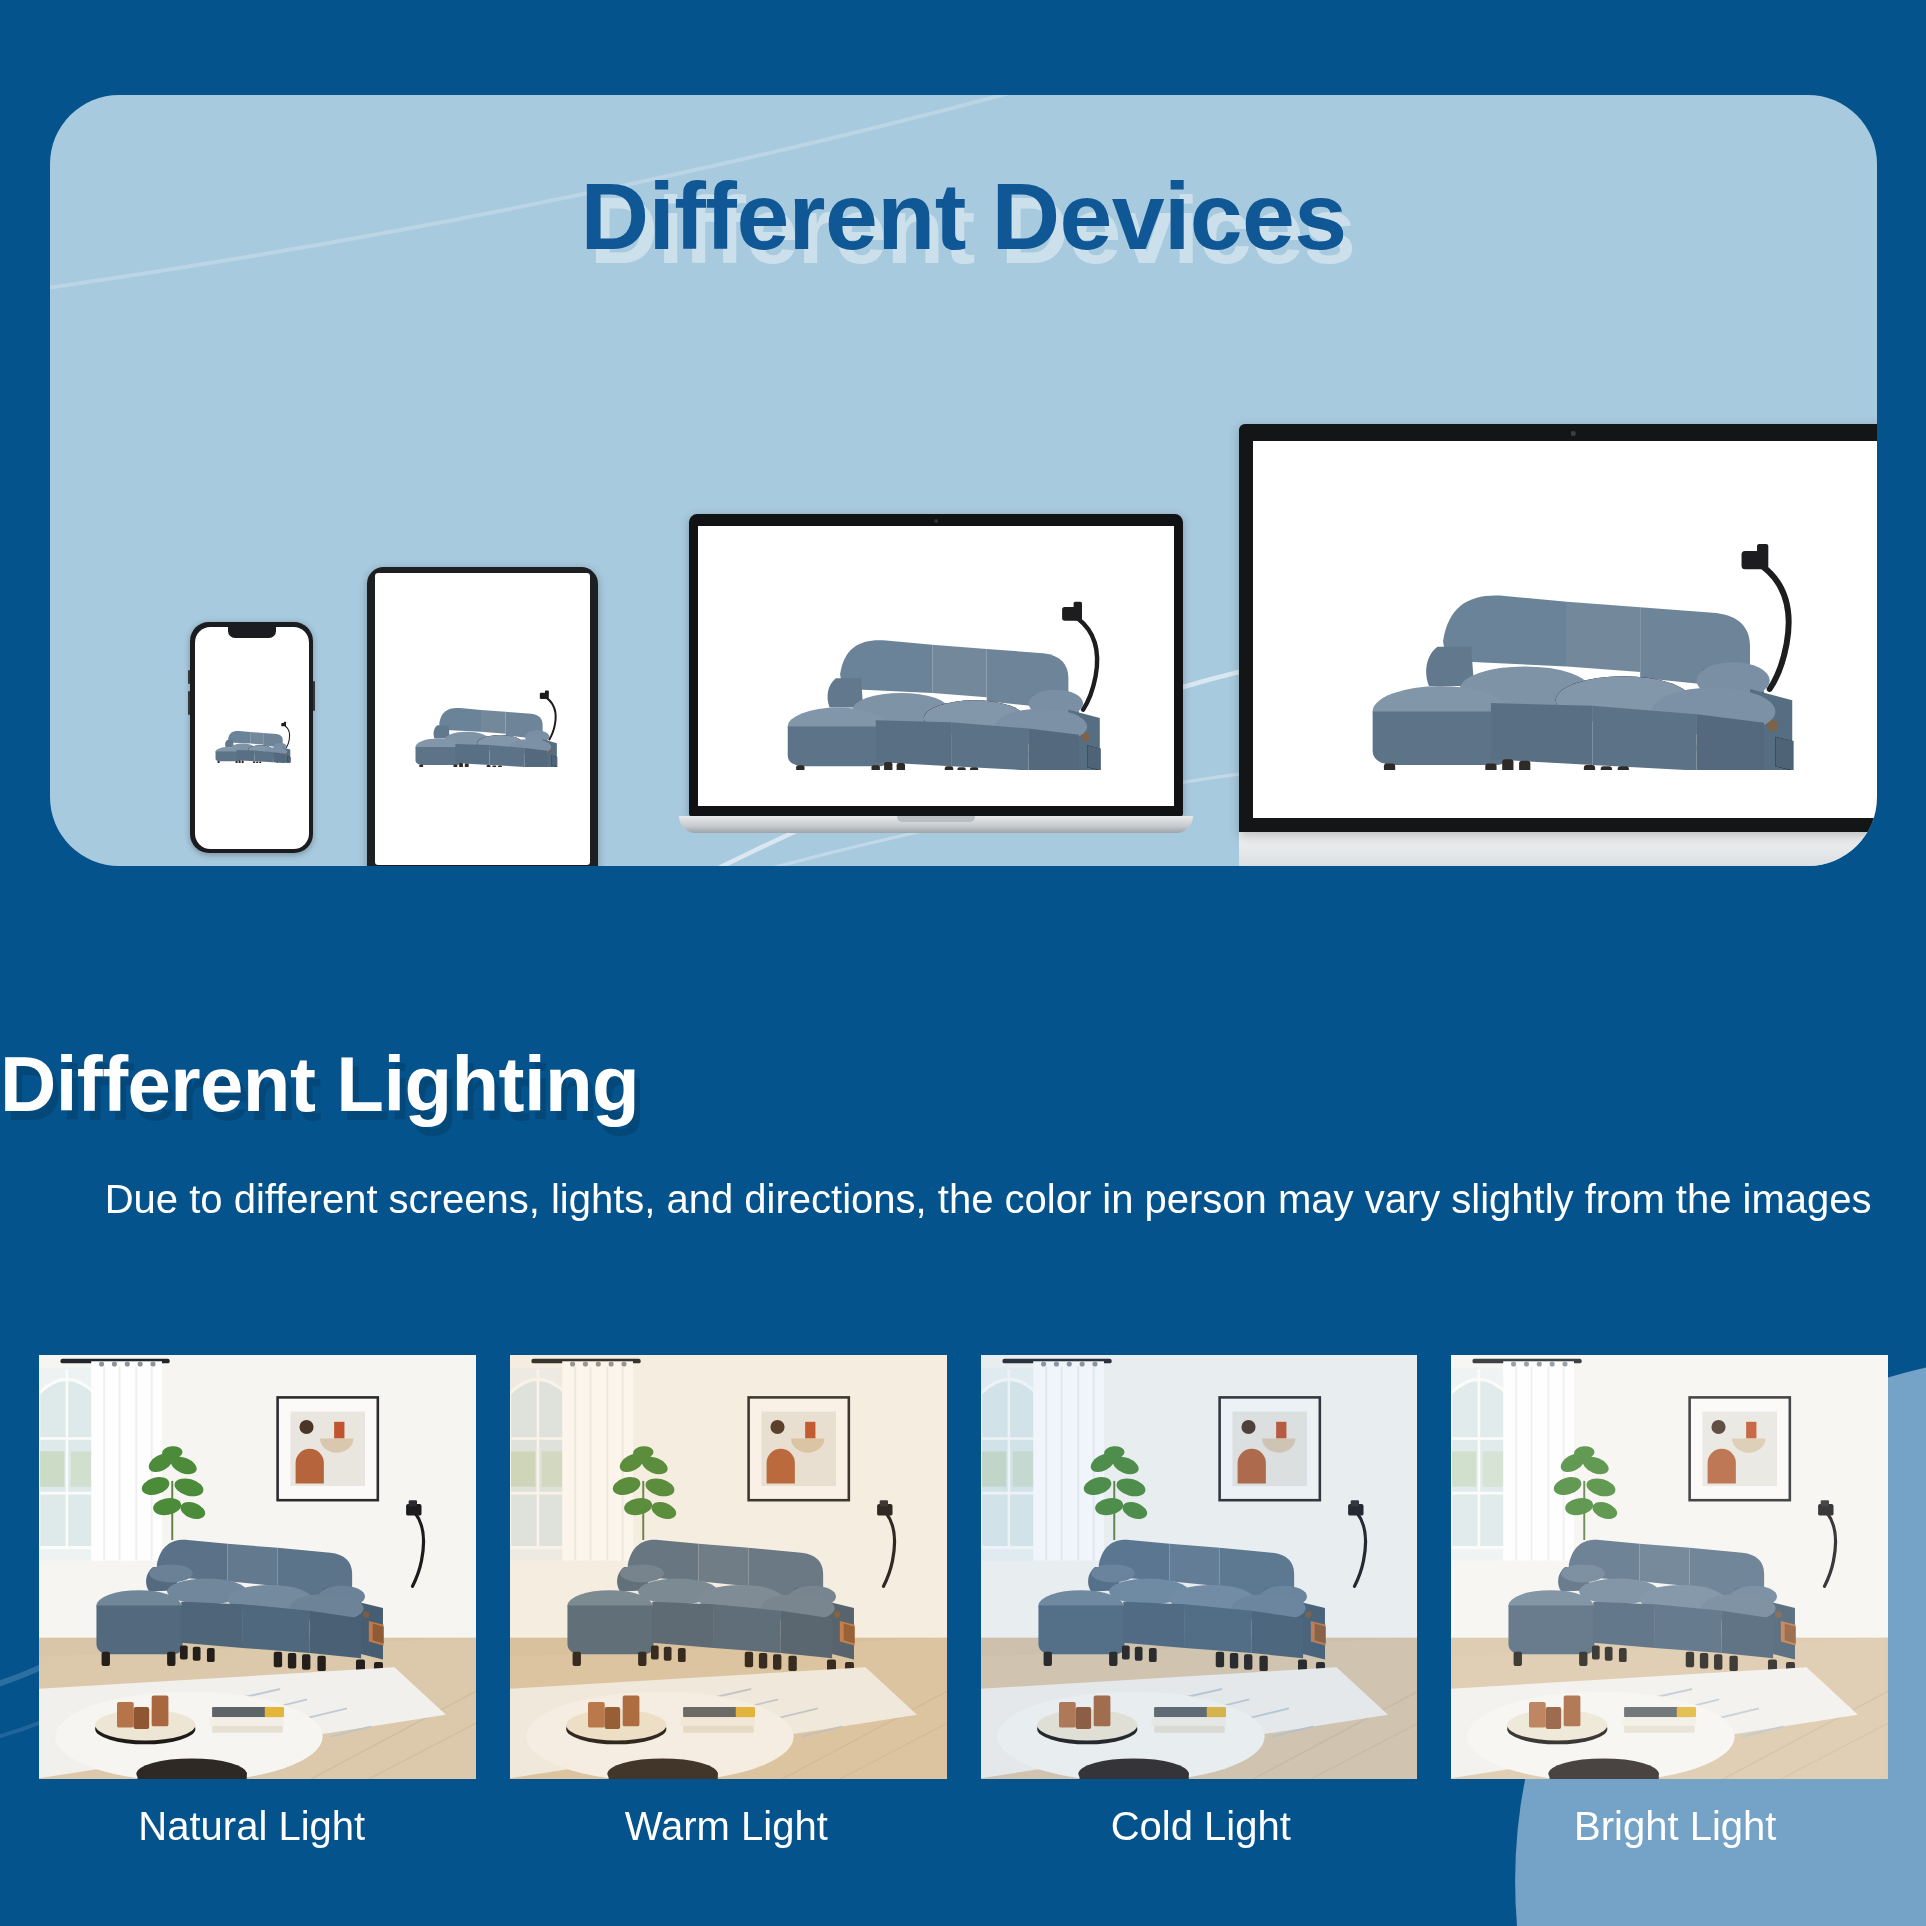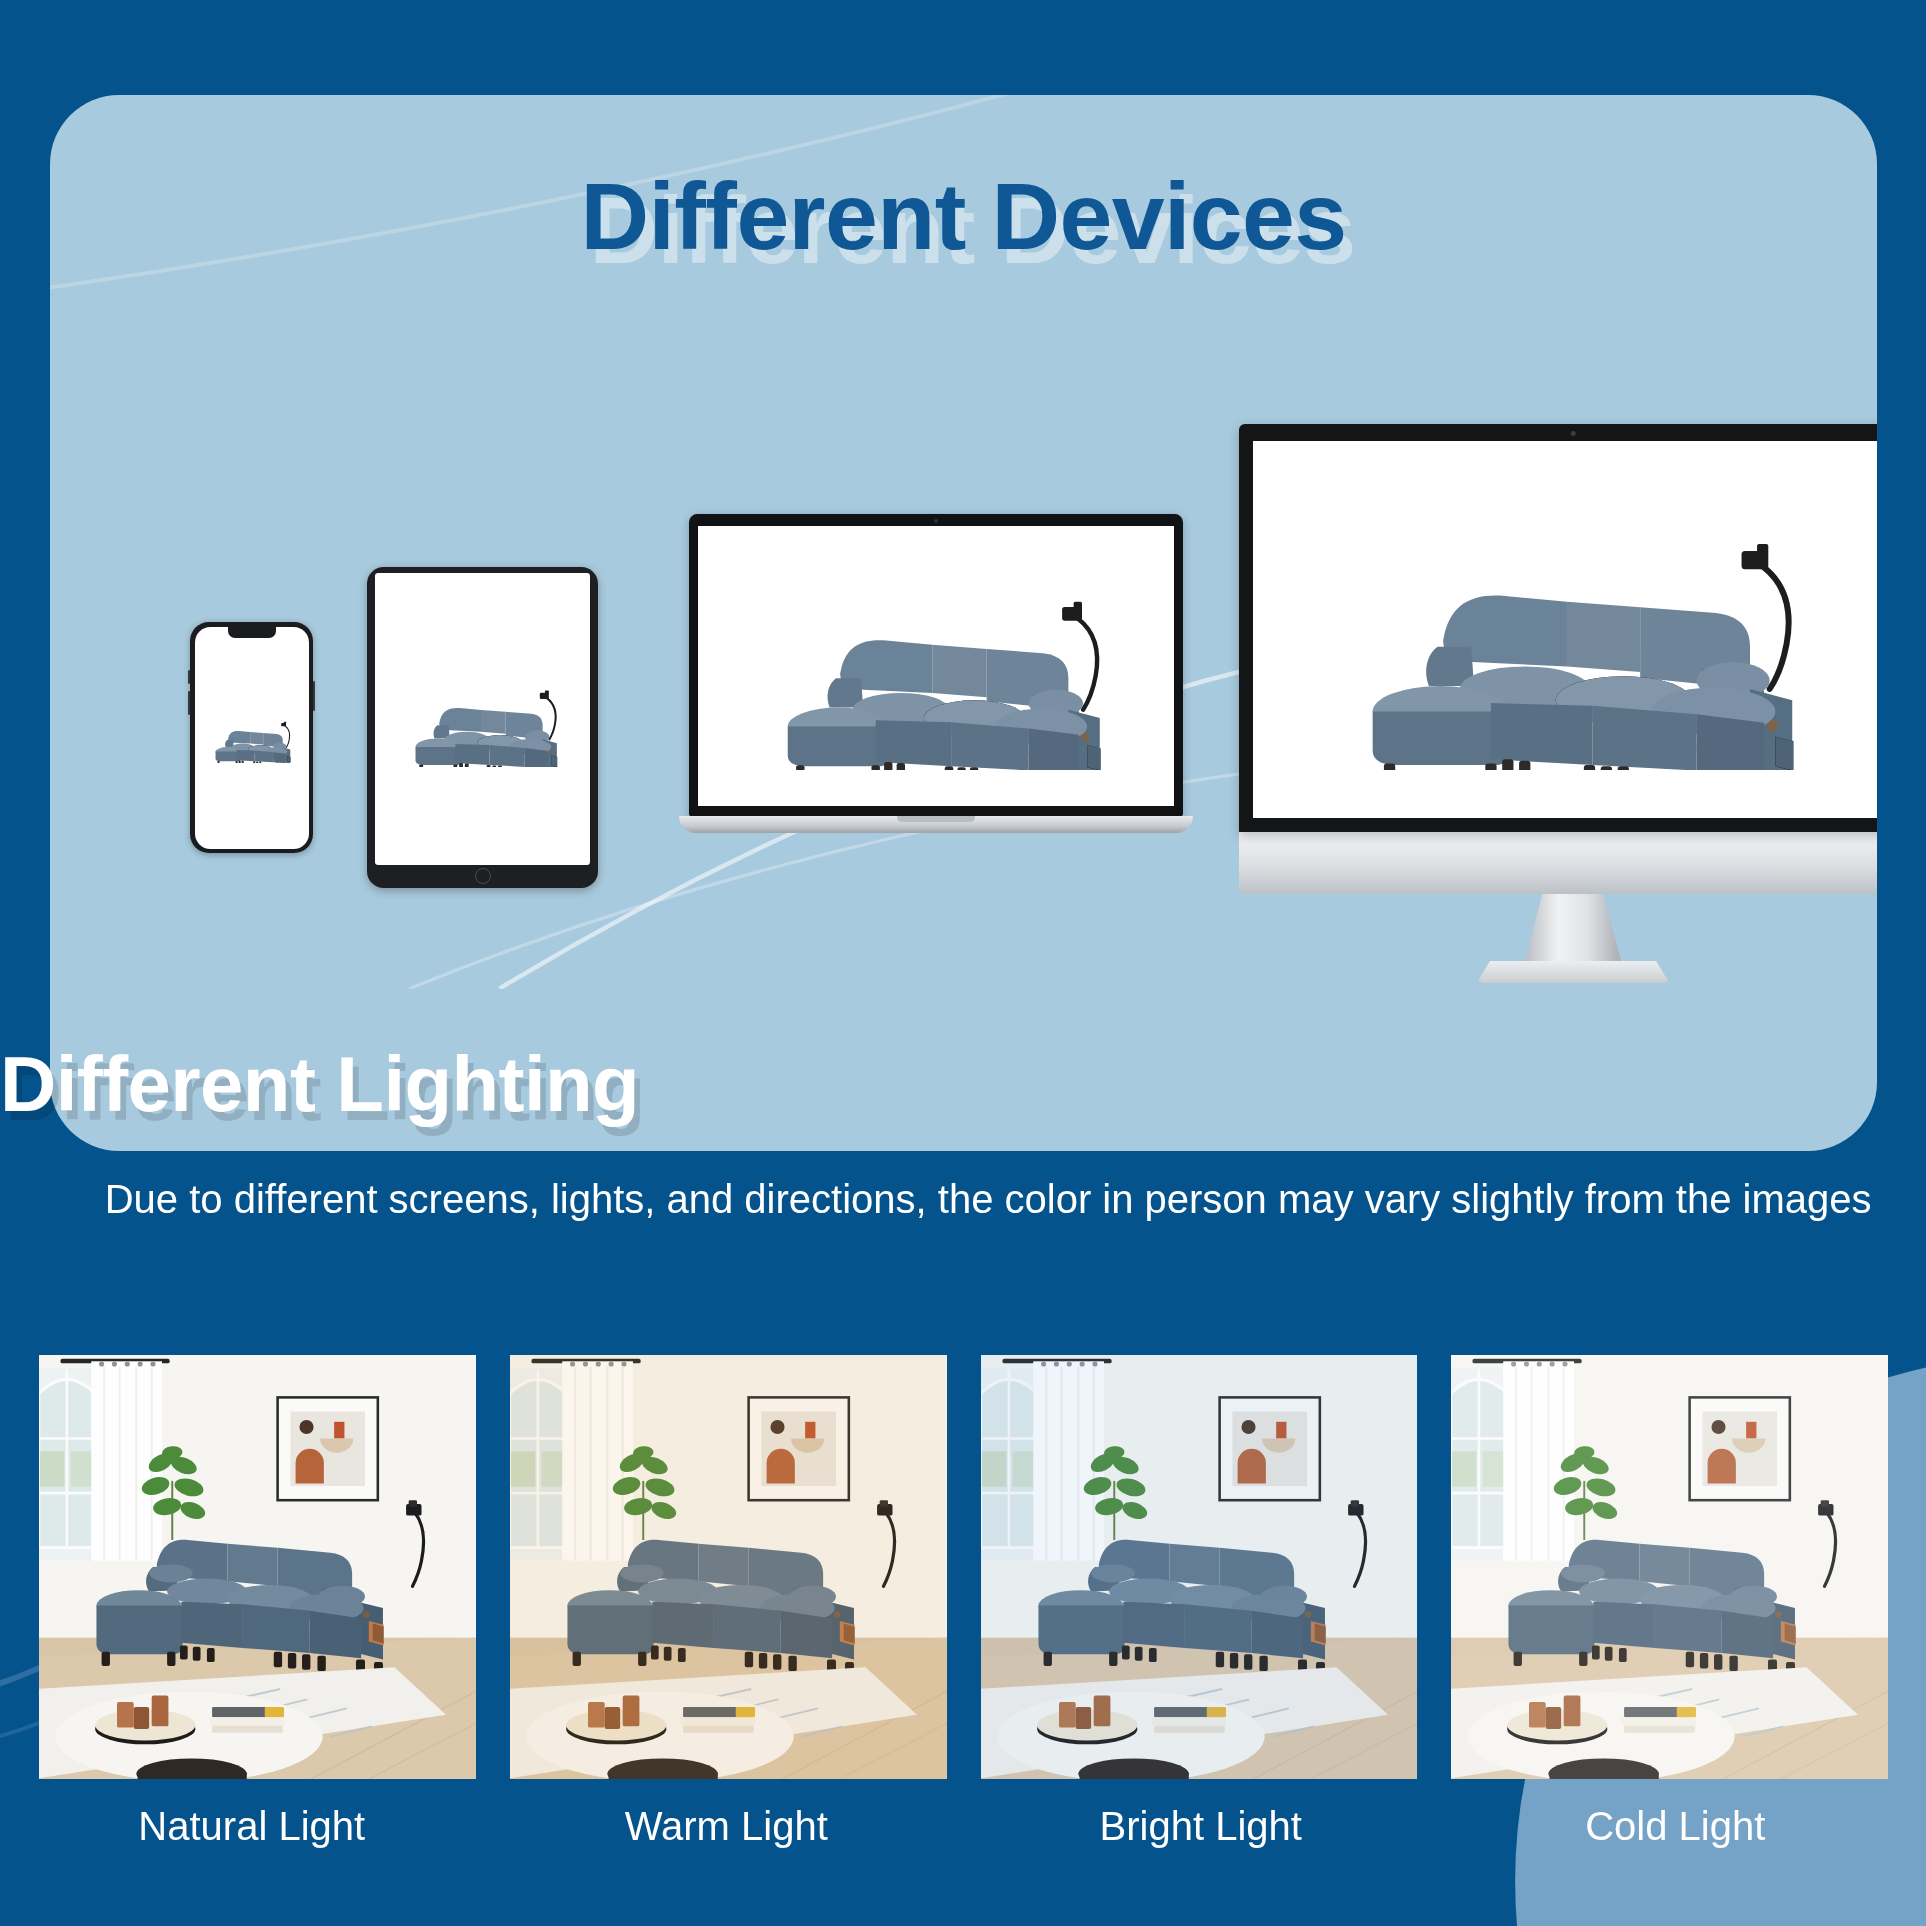--- a/index.html
+++ b/index.html
@@ -9,21 +9,21 @@
     font-family:"Liberation Sans", sans-serif;
     position:relative; overflow:hidden;
   }
 
   
   #bg-deco { position:absolute; inset:0; width:1926px; height:1926px; }
 
   
   .devices-panel{
     position:absolute; left:50px; top:95px;
-    width:1827px; height:1056px;
+    width:1827px; height:771px;
     background:#A8CADE; border-radius:69px;
     overflow:hidden;
   }
   .panel-curves{ position:absolute; inset:0; }
 
   .devices-title{
     position:absolute; left:0; top:67px; width:100%;
     text-align:center;
     font-size:95px; font-weight:bold; letter-spacing:-0.6px;
     color:#0F5795;
@@ -253,22 +253,22 @@
     <svg viewBox="0 0 693 660" preserveAspectRatio="none" style="position:absolute">
         <rect width="693" height="660" fill="#FFFFFF" opacity="0.13"></rect>
       </svg>
   </div>
 
 </div>
 
 <div class="labels">
   <div class="label">Natural Light</div>
   <div class="label">Warm Light</div>
+  <div class="label">Cold Light</div>
   <div class="label">Bright Light</div>
-  <div class="label">Cold Light</div>
 </div>
 
 <svg width="0" height="0" style="position:absolute" aria-hidden="true">
   <defs>
 
     <g id="sofa">
       <g>
 
         <path d="M335 55 C 352 68, 356 88, 352 110 C 349 126, 344 136, 340 142" stroke="#1d1d1f" stroke-width="4.2" fill="none" stroke-linecap="round"></path>
         <rect x="320" y="44" width="19" height="13" rx="2.5" fill="#1d1d1f"></rect>

